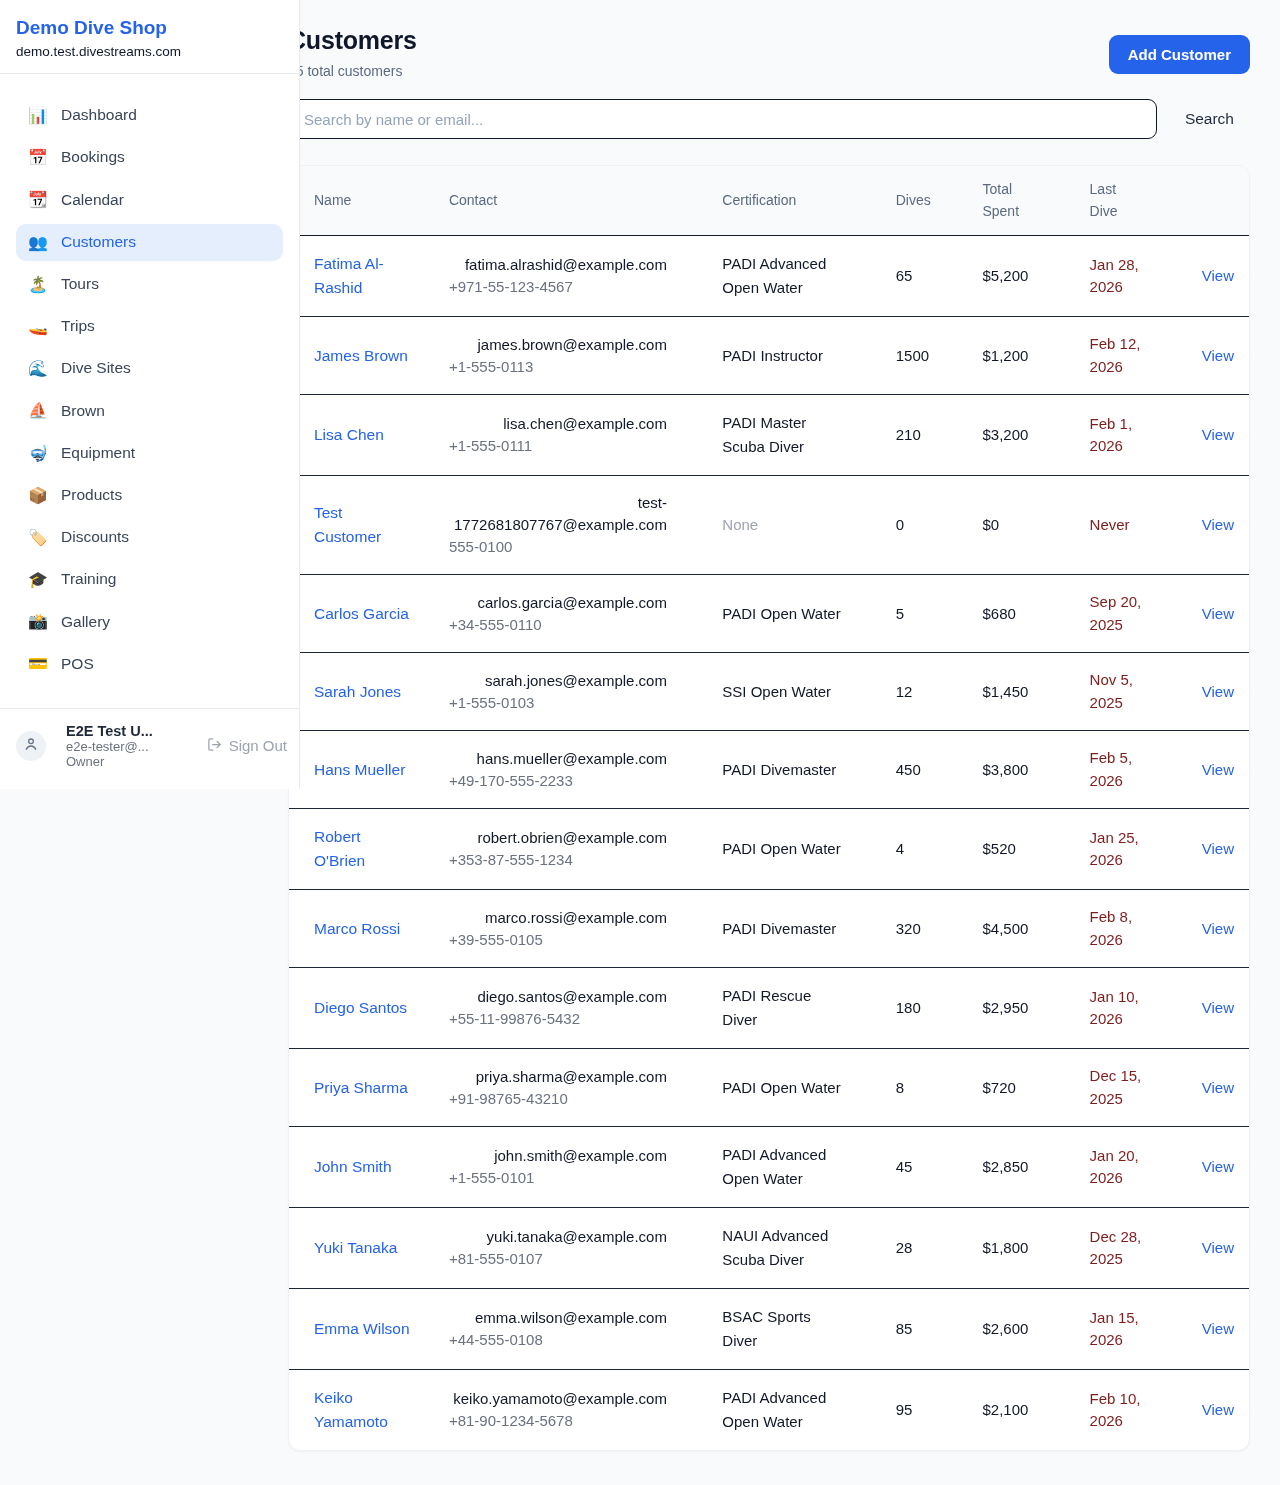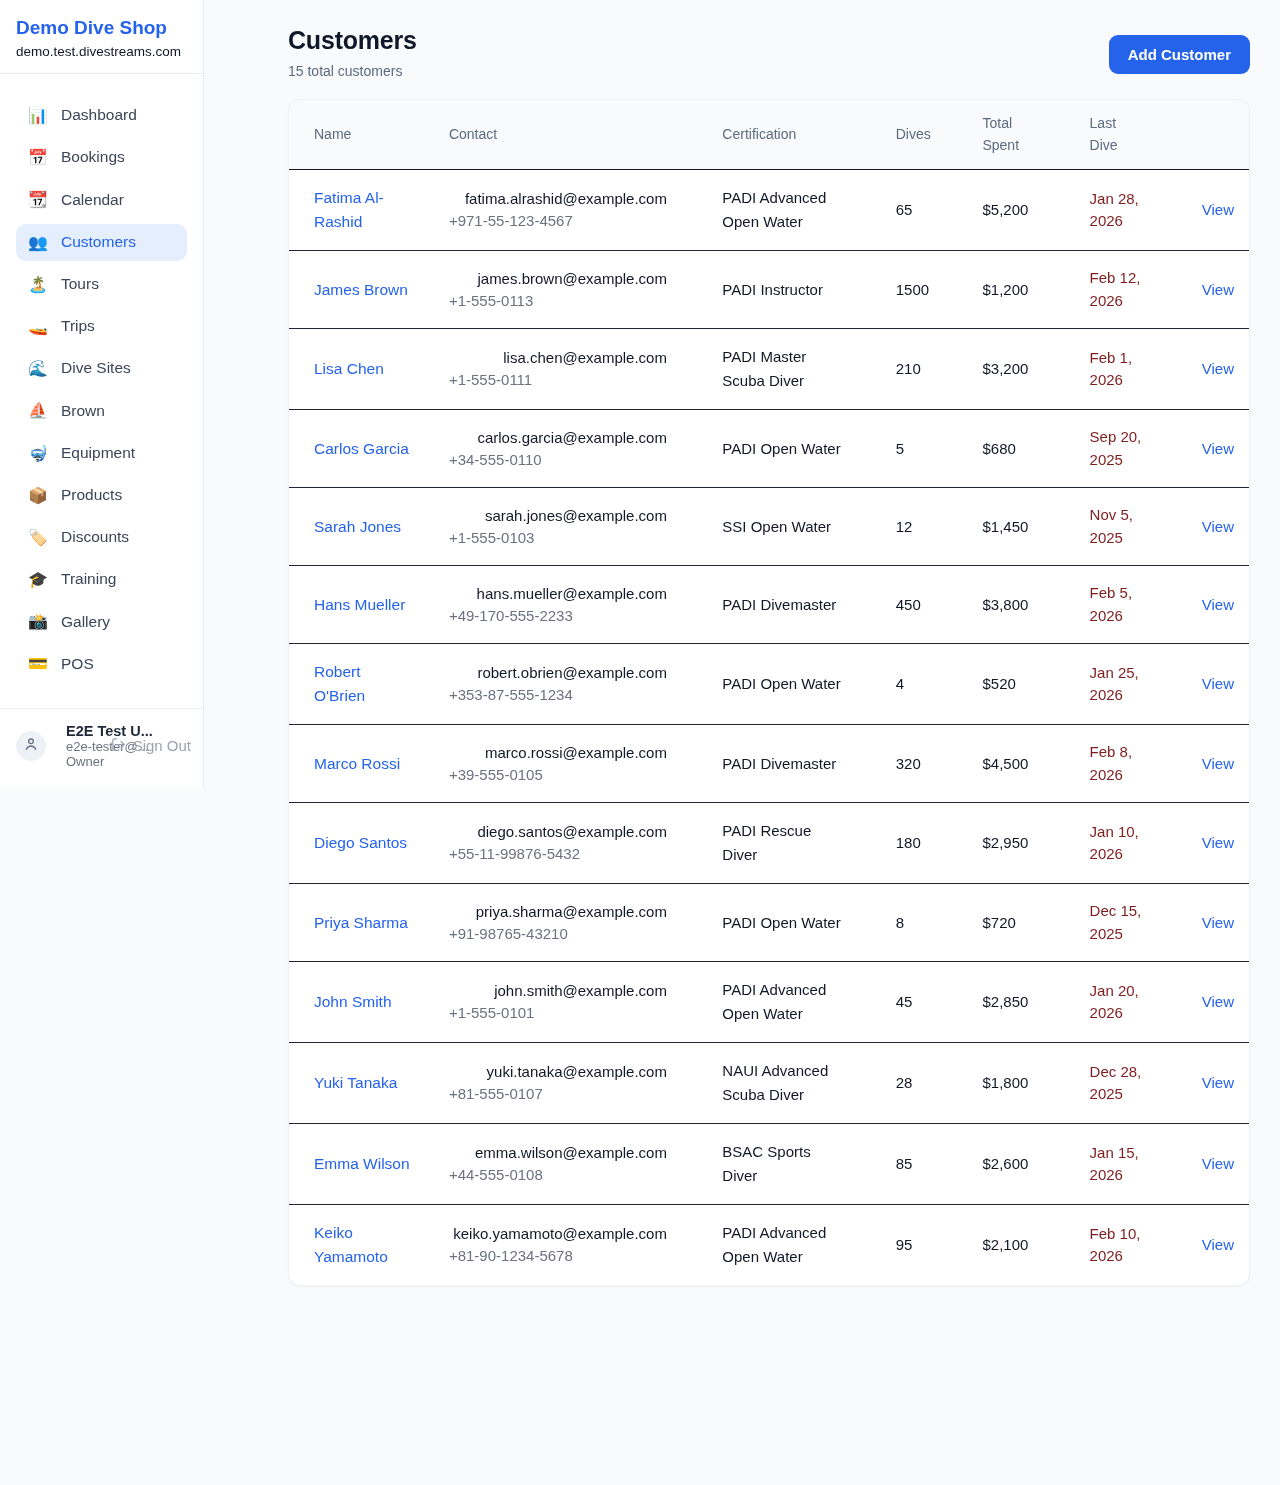--- a/index.html
+++ b/index.html
@@ -7,21 +7,21 @@
   body {
     width: 1280px; height: 1485px; overflow: hidden;
     background: #f8fafc;
     font-family: "Liberation Sans", sans-serif;
     color: #0f172a;
     position: relative;
   }
 
   
   .sidebar {
-    position: absolute; top: 0; left: 0; width: 204px;
+    position: absolute; top: 0; left: 0; width: 300px;
     background: #ffffff;
     border-right: 1px solid #e8ecf0;
   }
   .brand { padding: 17px 16px 14px; border-bottom: 1px solid #e8ecf0; }
   .brand-name { font-size: 19px; font-weight: 700; color: #2563eb; margin: 0 0 5px; }
   .brand-domain { font-size: 13.5px; color: #0f172a; }
 
   .nav { padding: 18px 0 8px; }
   .nav-item {
     display: flex; align-items: center; gap: 13px;
@@ -218,20 +218,24 @@
 
 <main class="main">
   <div class="page-head">
     <div>
       <h1 class="page-title">Customers</h1>
       <div class="page-subtitle">15 total customers</div>
     </div>
     <button class="add-btn">Add Customer</button>
   </div>
 
+  <div class="search-row">
+    <input class="search-input" type="text" value="" placeholder="Search by name or email..." style="">
+    <button class="search-btn">Search</button>
+  </div>
 
   <div class="table-card">
     <table>
       <thead>
         <tr id="head-row">
             <th class="col-0"><span class="th-label">Name</span></th>
             <th class="col-1"><span class="th-label">Contact</span></th>
             <th class="col-2"><span class="th-label">Certification</span></th>
             <th class="col-3"><span class="th-label">Dives</span></th>
             <th class="col-4"><span class="th-label">Total Spent</span></th>
@@ -307,20 +311,44 @@
     </td>
     <td>
       <span class="last">Feb 1, 2026</span>
     </td>
     <td>
       <a class="view-link" href="#">View</a>
     </td>
   </tr>
           <tr>
     <td class="c-name-cell">
+      <a class="name-link" href="#">Test Customer</a>
+    </td>
+    <td>
+      <div class="email">test-1772681807767@example.com</div>
+      <div class="phone">555-0100</div>
+    </td>
+    <td>
+      <span class="cert muted">None</span>
+    </td>
+    <td>
+      <span class="dives">0</span>
+    </td>
+    <td>
+      <span class="spent">$0</span>
+    </td>
+    <td>
+      <span class="last">Never</span>
+    </td>
+    <td>
+      <a class="view-link" href="#">View</a>
+    </td>
+  </tr>
+          <tr>
+    <td class="c-name-cell">
       <a class="name-link" href="#">Carlos Garcia</a>
     </td>
     <td>
       <div class="email">carlos.garcia@example.com</div>
       <div class="phone">+34-555-0110</div>
     </td>
     <td>
       <span class="cert">PADI Open Water</span>
     </td>
     <td>

